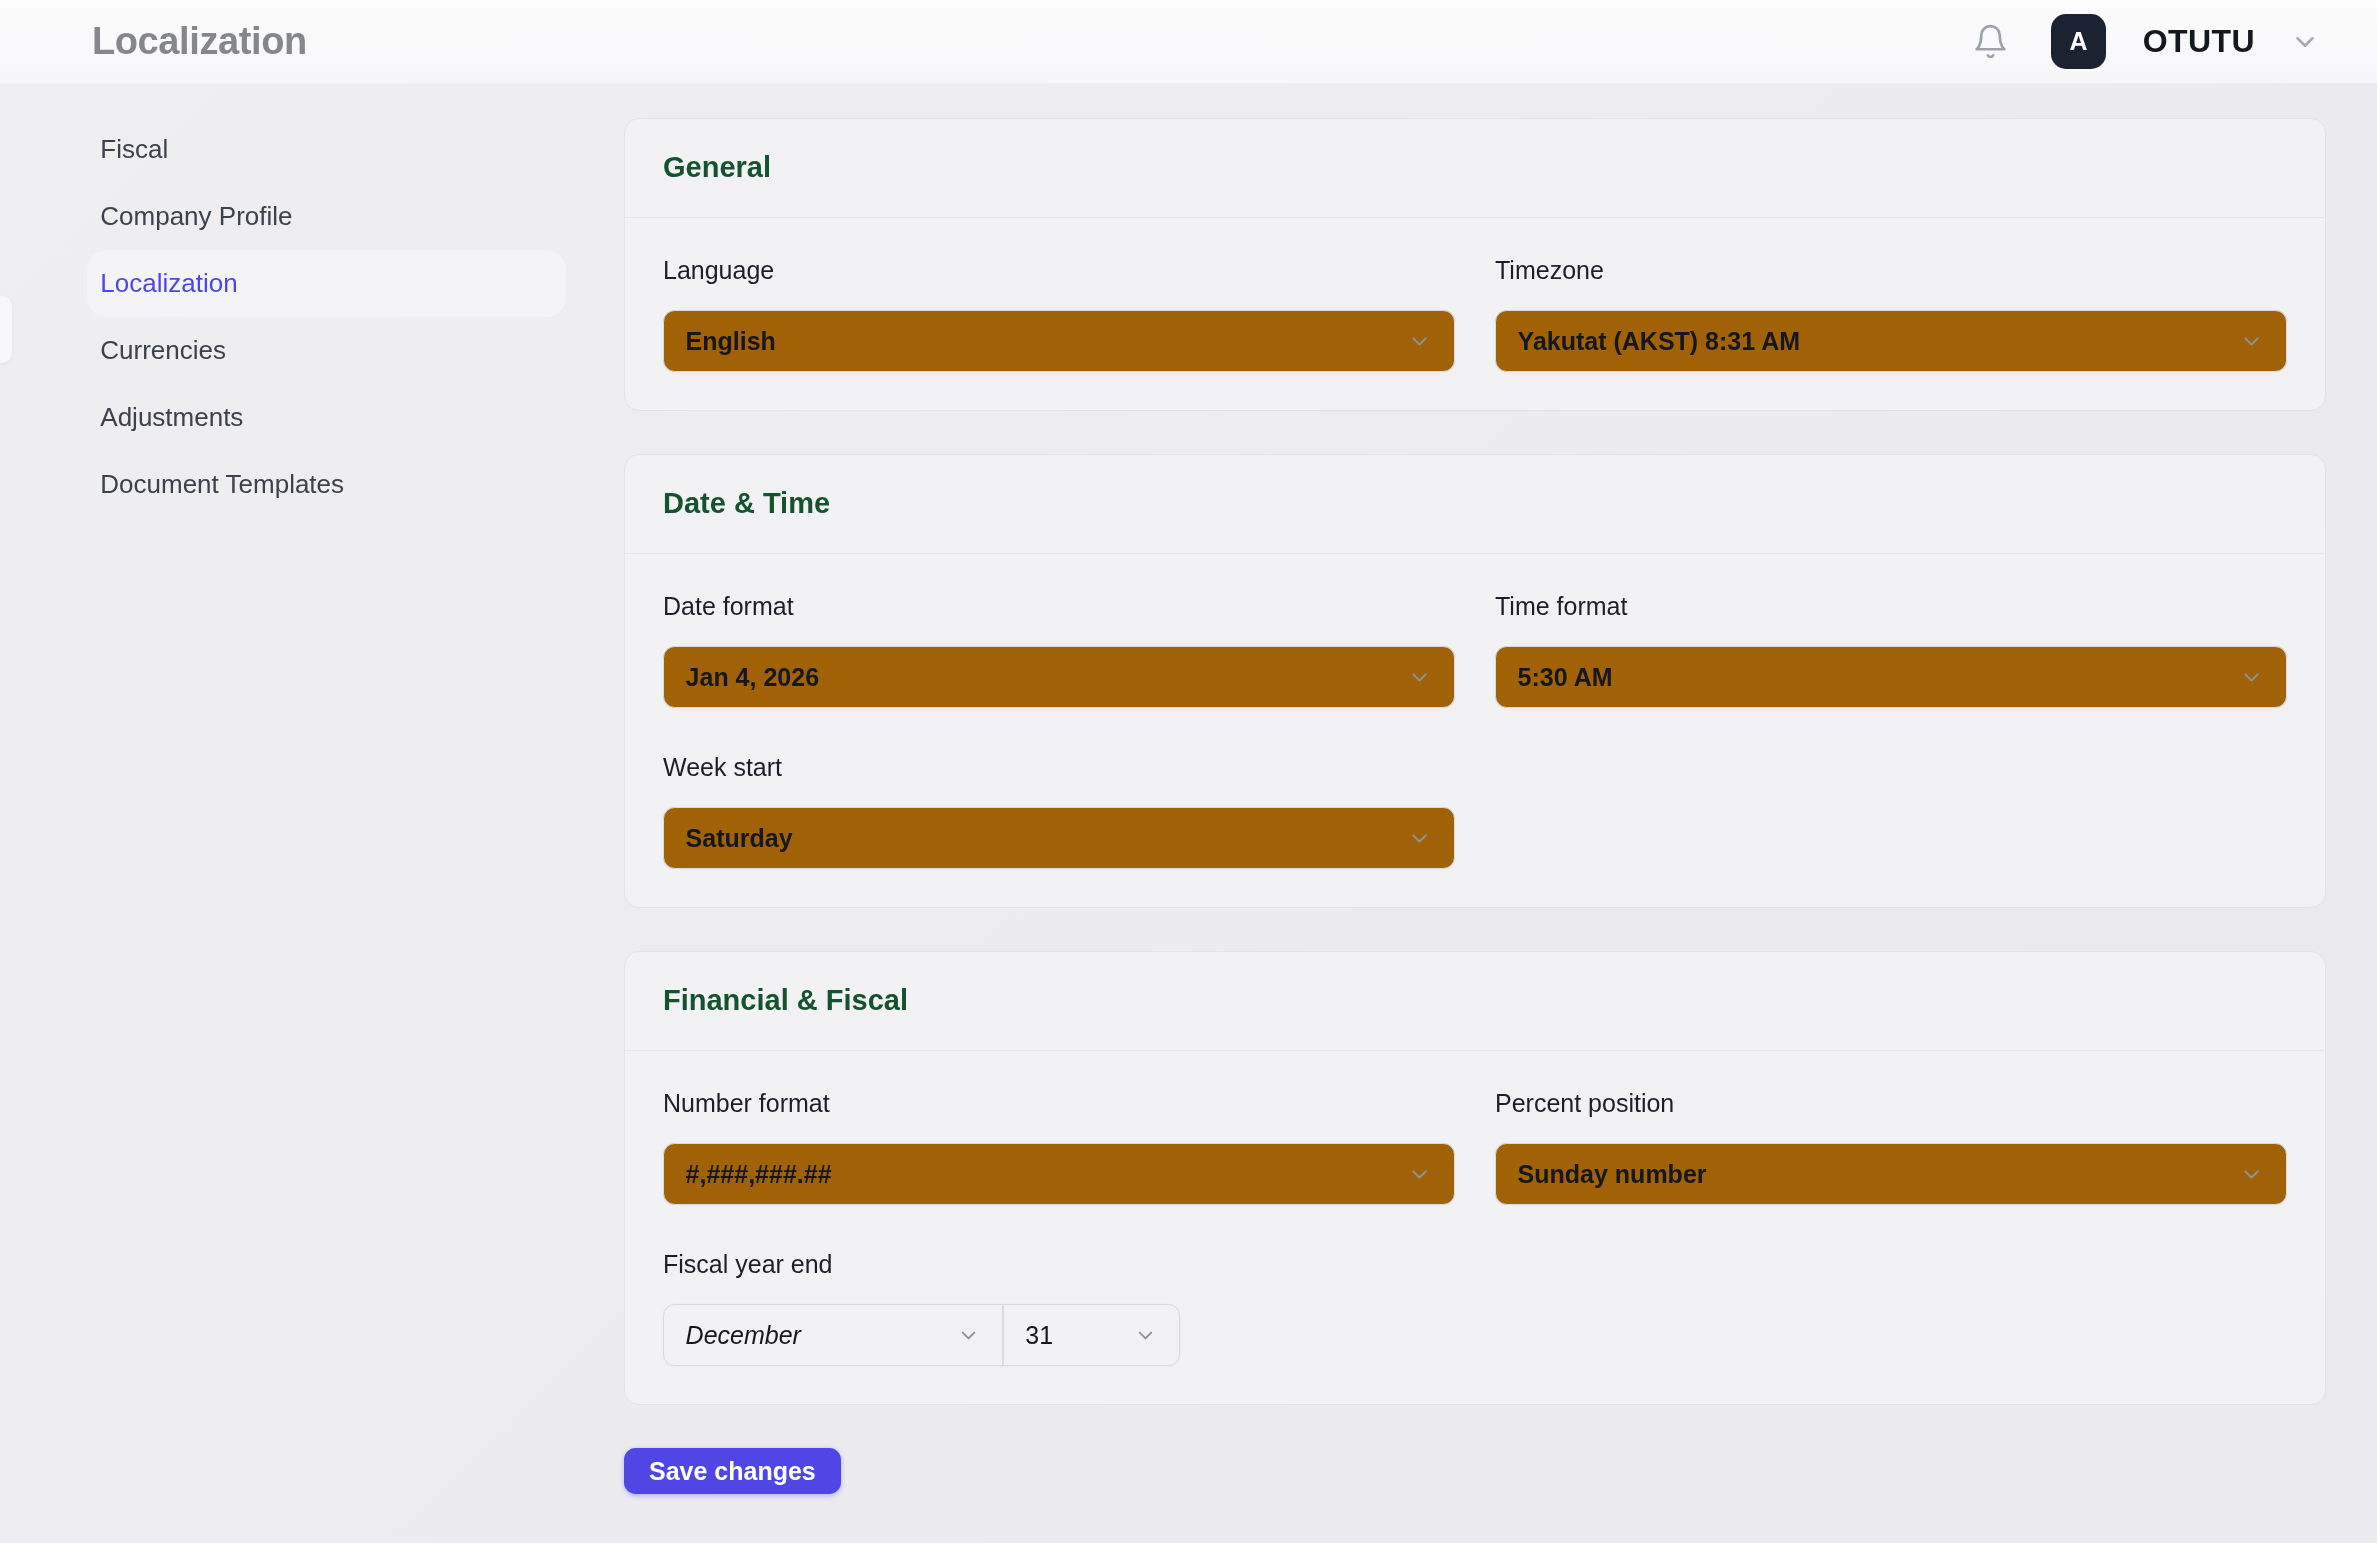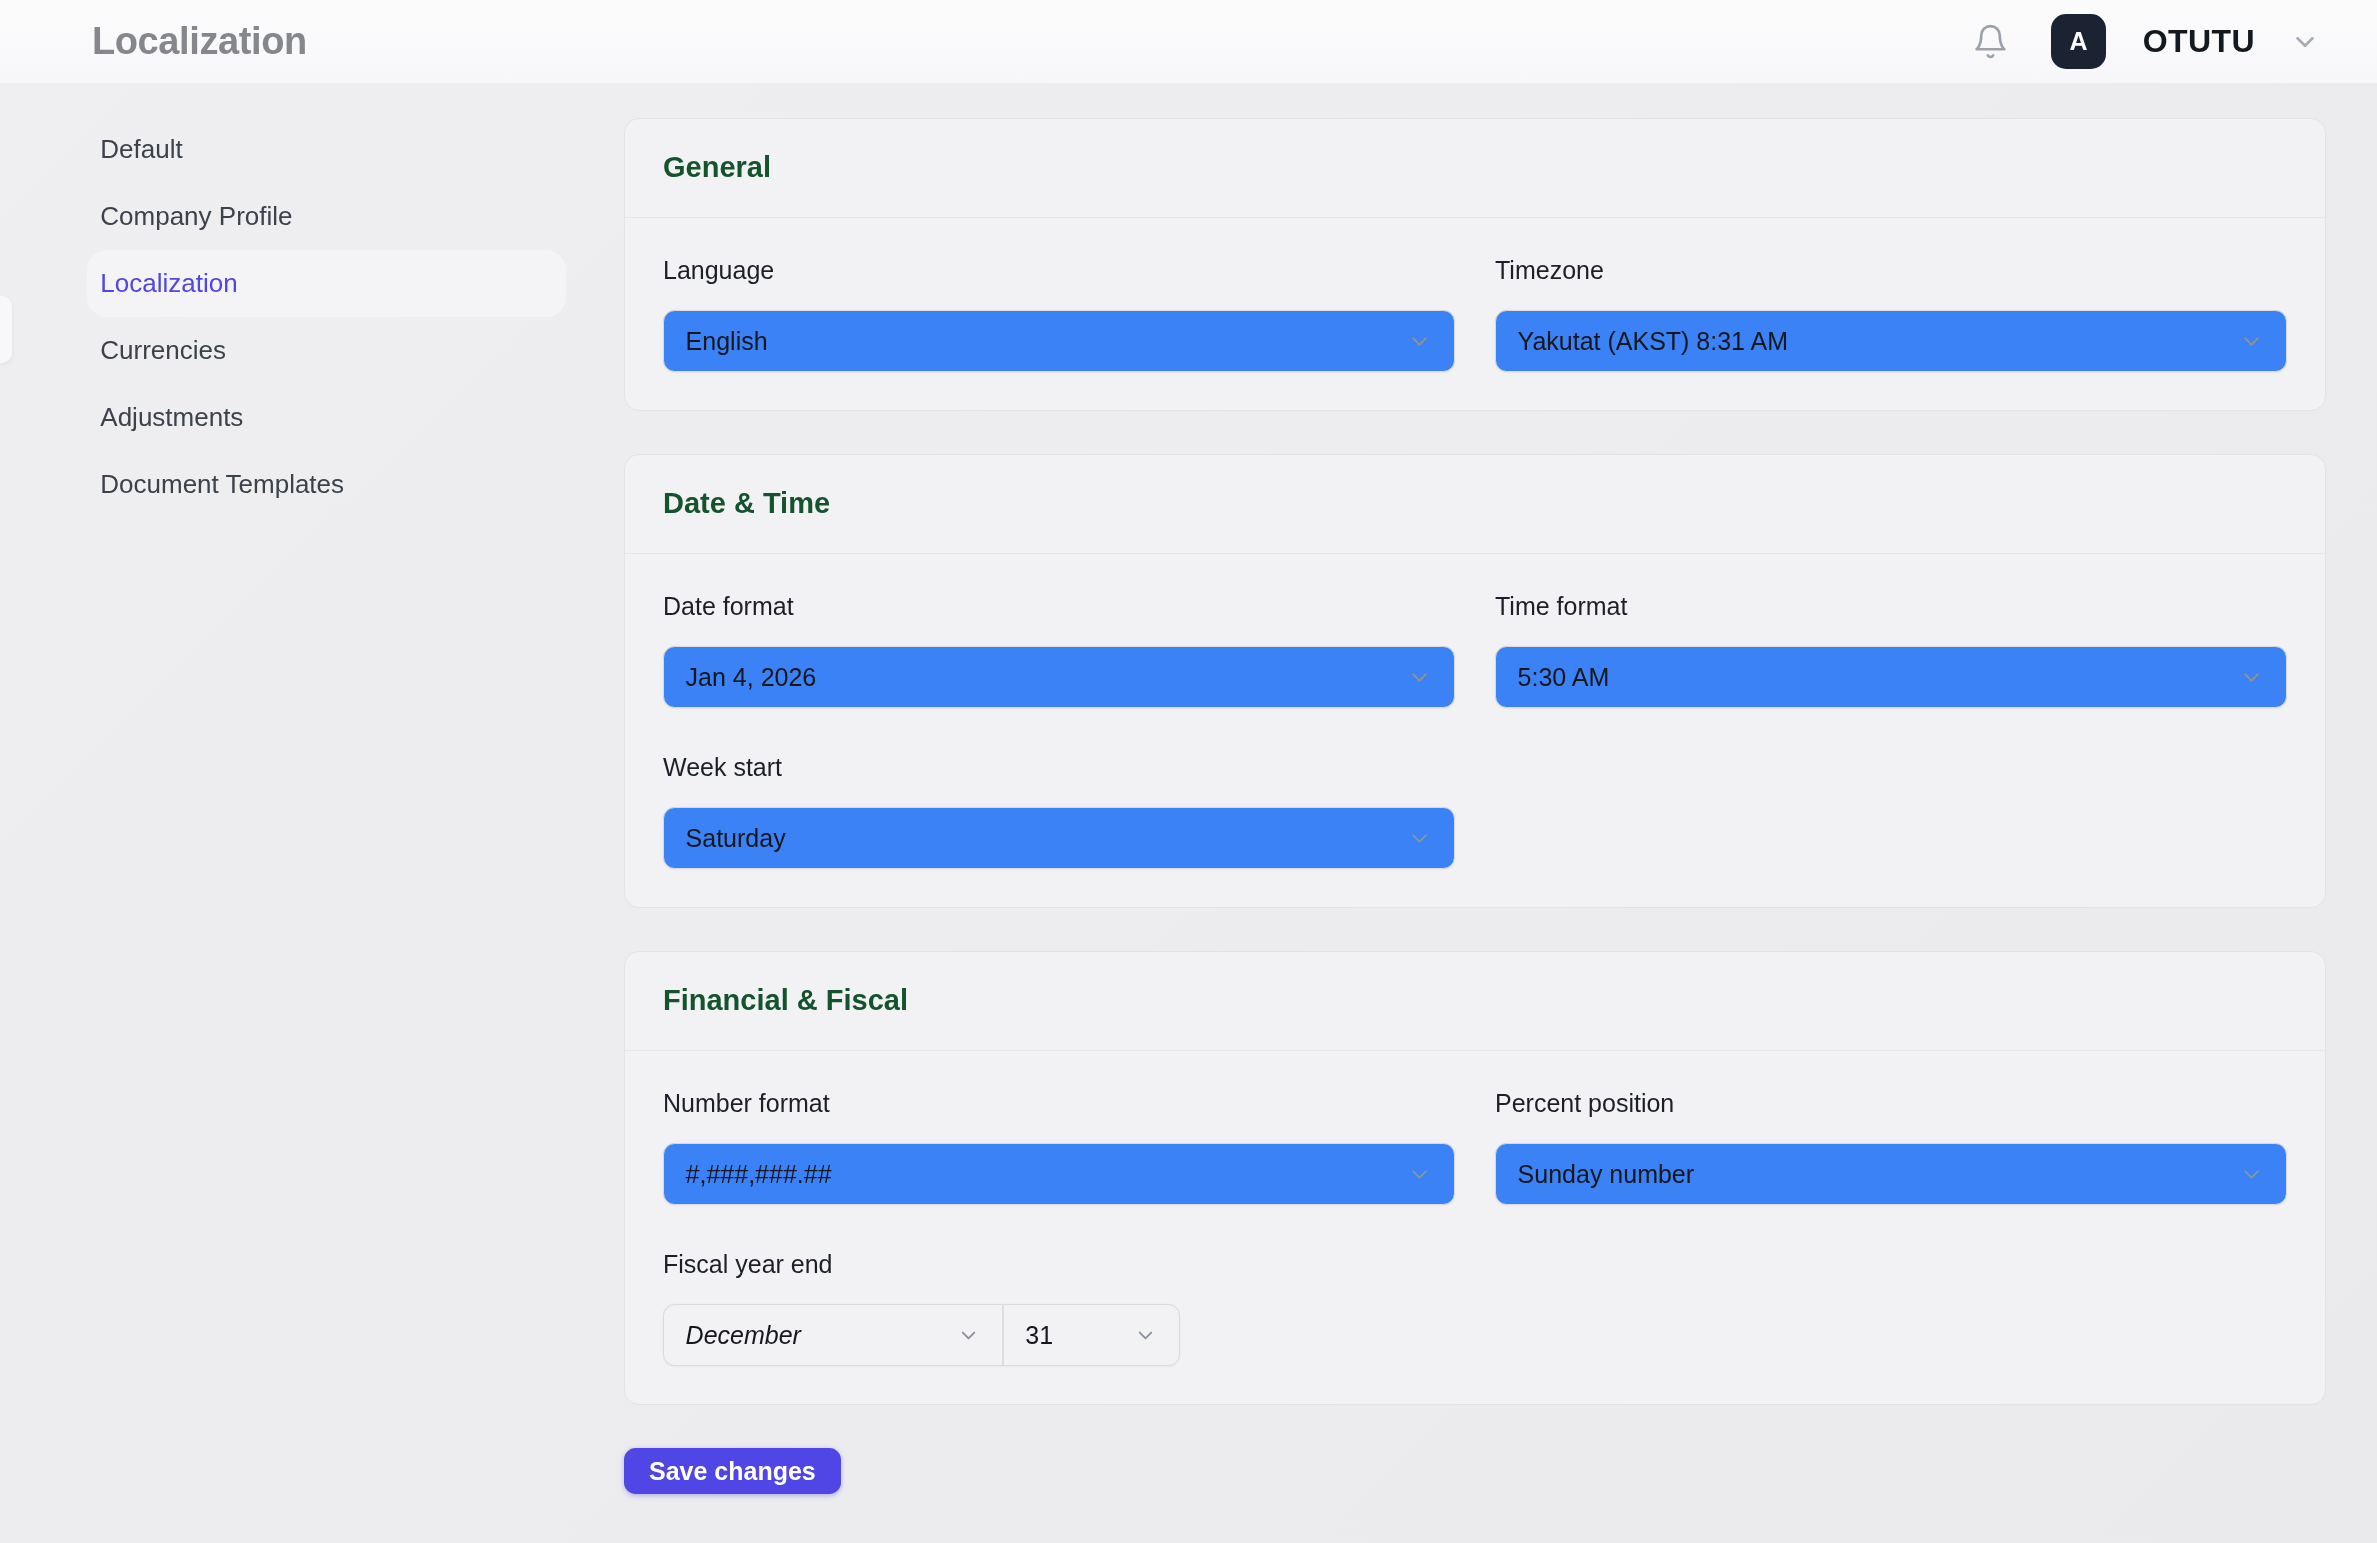--- a/index.html
+++ b/index.html
@@ -62,27 +62,28 @@
     padding: 38px 38px 38px 38px;
     display: grid;
     grid-template-columns: 1fr 1fr;
     column-gap: 40px;
     row-gap: 45px;
   }
   .field {}
   .field-label { font-size: 25px; color: #1c1f27; margin-bottom: 25px; }
   .select-box {
     height: 62px;
-    background: #3b82f6;
+    background: #a16207;
     border: 1.7px solid #d9d9de;
     border-radius: 11.7px;
     display: flex; align-items: center; justify-content: space-between;
     padding: 0 21.6px;
     cursor: pointer;
     box-shadow: 0 0.8px 2.5px rgba(0,0,0,0.04);
+    font-weight: bold;
   }
   .select-value { font-size: 25px; color: #15171c; }
   .sel-chevron { display: flex; align-items: center; flex: 0 0 auto; }
 
   
   .fiscal-group {
     display: inline-flex;
     background: #f2f2f4;
     border: 1.7px solid #d9d9de;
     border-radius: 11.7px;
@@ -133,21 +134,21 @@
       </svg>
     </div>
   </div>
 </div>
 
 <div class="content">
 
   <div class="sidebar">
     <div class="drawer-handle"></div>
     <div class="nav-item">
-      <span>Default</span>
+      <span>Fiscal</span>
     </div>
     <div class="nav-item">
       <span>Company Profile</span>
     </div>
     <div class="nav-item active">
       <span>Localization</span>
     </div>
     <div class="nav-item">
       <span>Currencies</span>
     </div>

